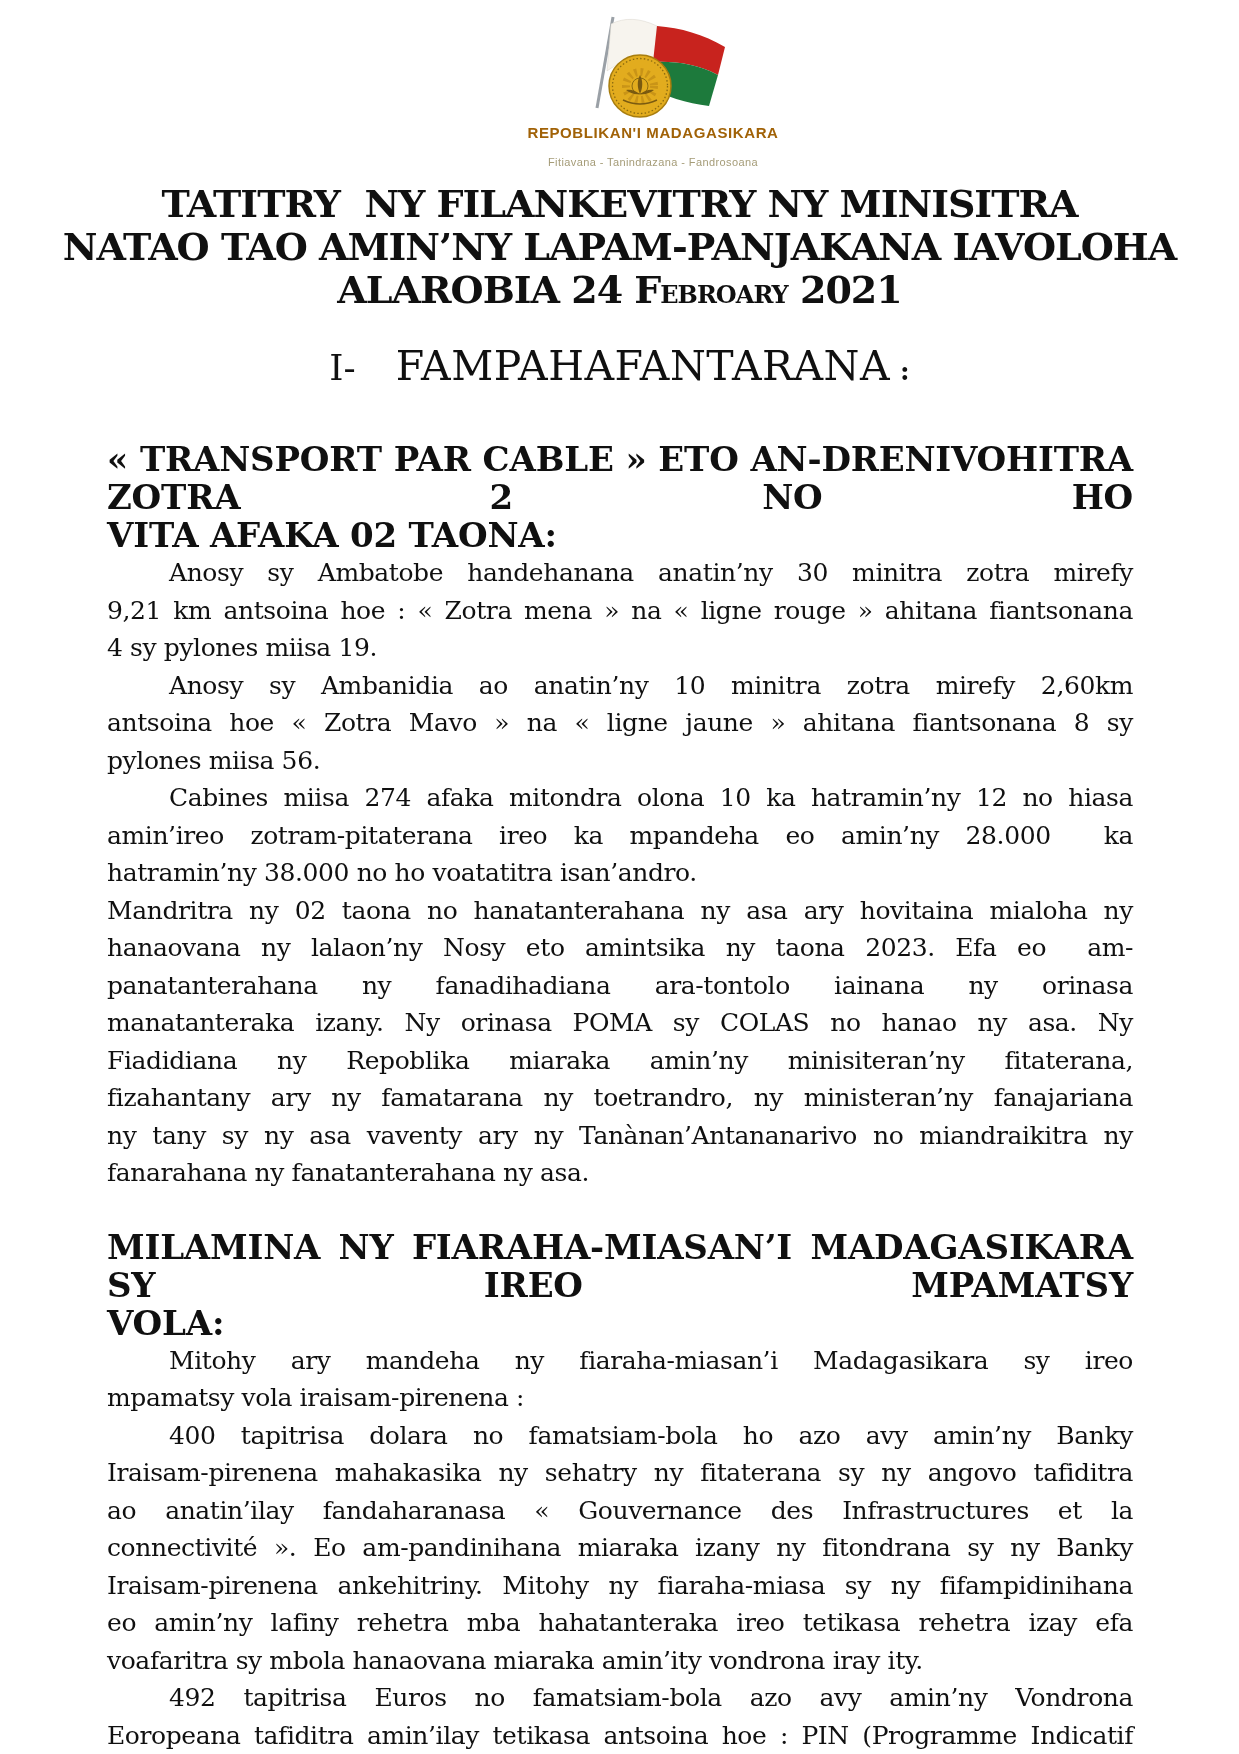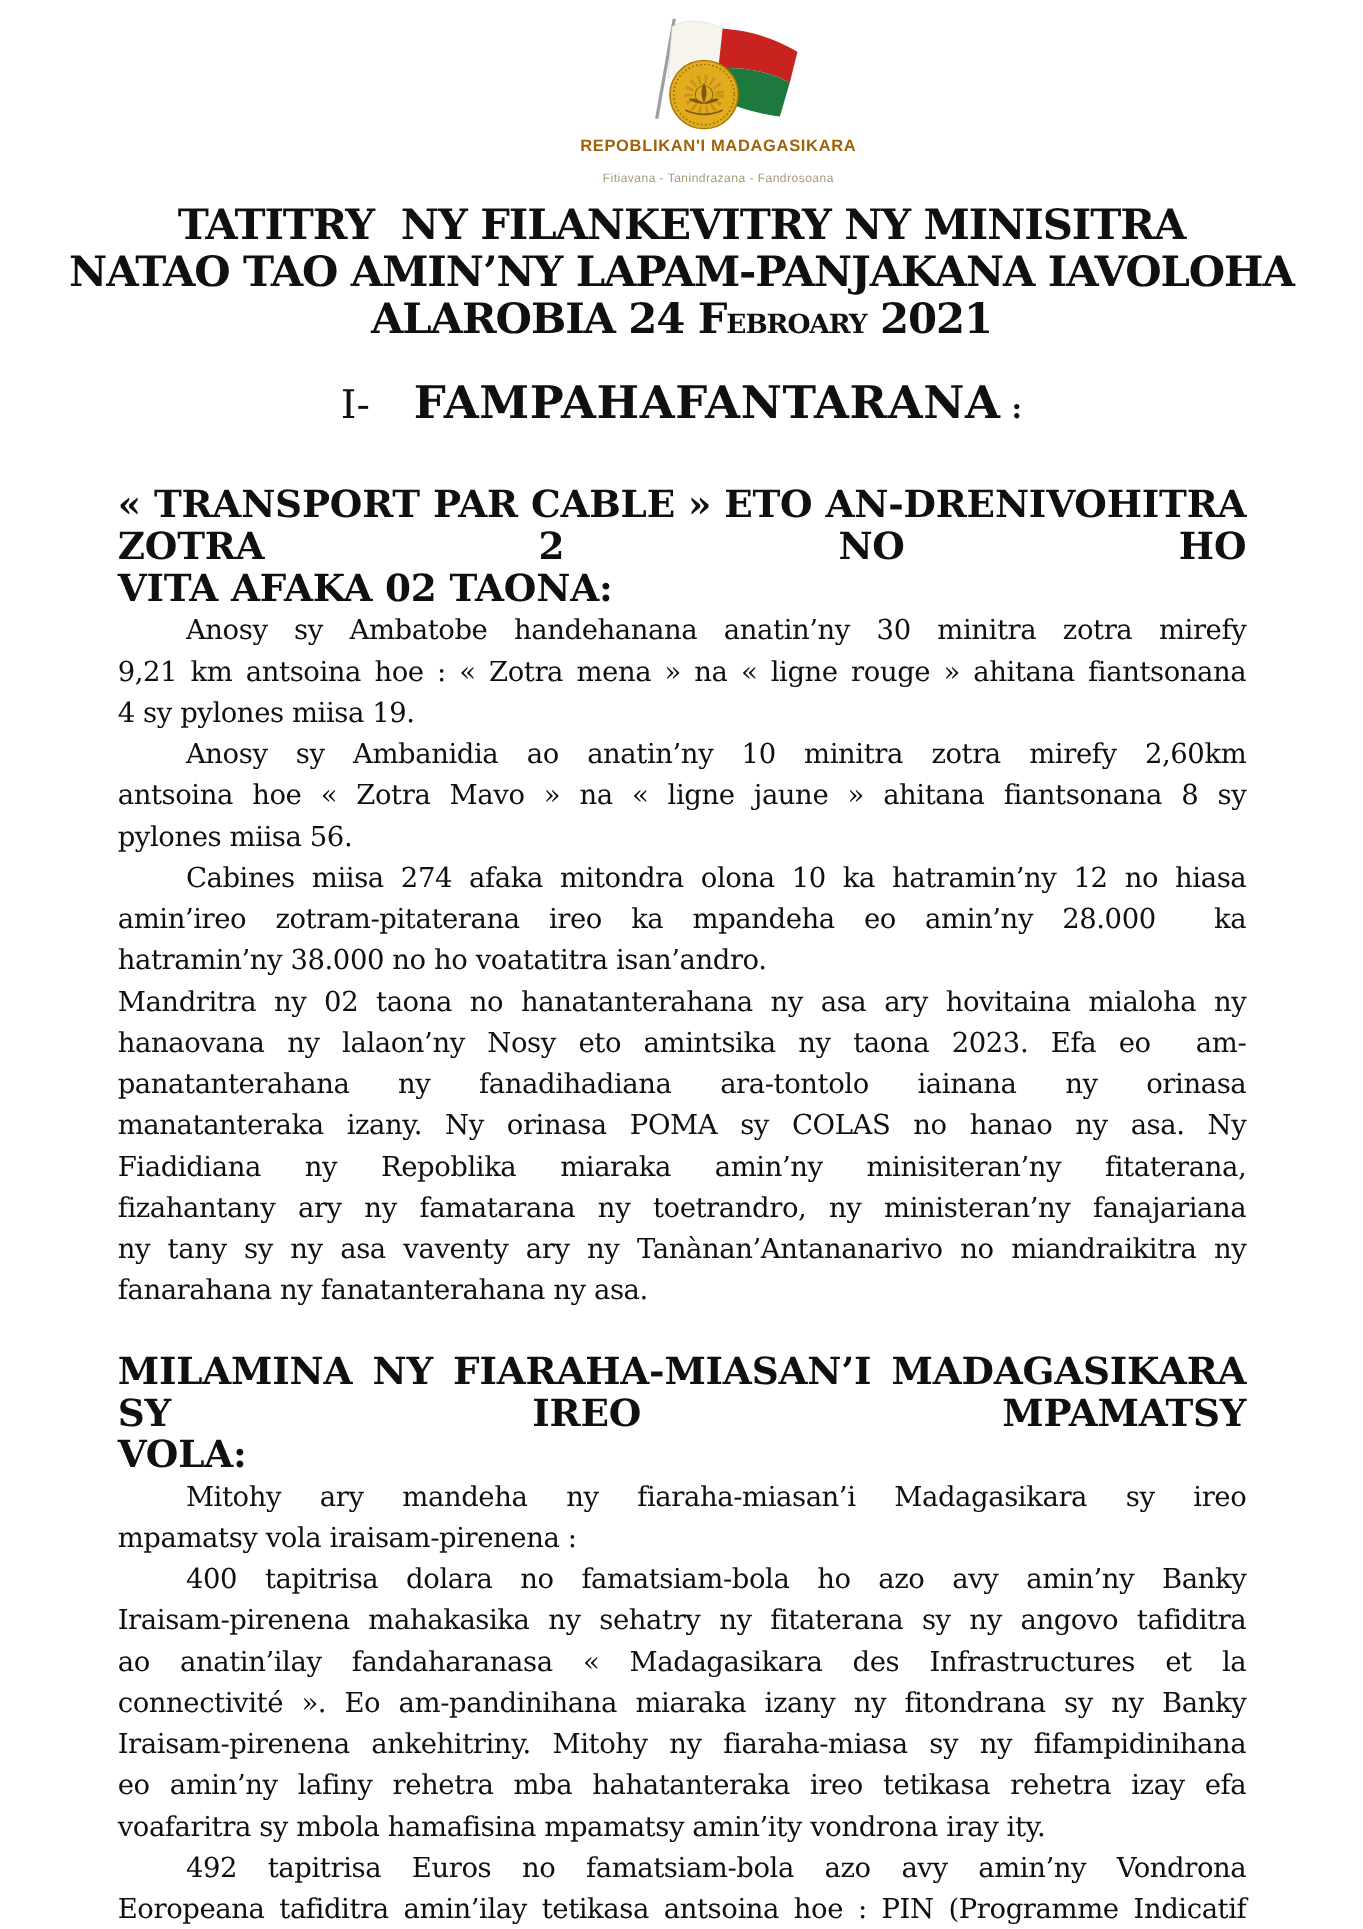--- a/index.html
+++ b/index.html
@@ -20,21 +20,21 @@
   }
   
   .doc-title {
     margin:14px 40px 0 40px; text-align:center; font-weight:bold;
     font-size:38px; line-height:43px; letter-spacing:-1px;
   }
   .month-small { font-size:24px; }
   
   .section-line { margin-top:26px; text-align:center; white-space:nowrap; }
   .sec-num  { font-size:36px; font-weight:normal; margin-right:40px; }
-  .sec-title{ font-size:41px; font-weight:bold; letter-spacing:0.5px; }
+  .sec-title{ font-size:41px; font-weight:normal; letter-spacing:0.5px; }
   .sec-colon{ font-size:26px; font-weight:bold; margin-left:10px; }
   
   .body-text { margin:50px 106px 0 107px; font-size:25px; letter-spacing:-0.4px; }
   .line { line-height:37.5px; white-space:normal; }
   .line.j { text-align:justify; text-align-last:justify; }
   .line.ind { text-indent:62px; }
   .block.heading { font-weight:bold; font-size:34px; letter-spacing:-0.2px; }
   .block.heading .line { line-height:38px; }
   .block.heading:not(:first-child) { margin-top:36px; }
 </style>
@@ -104,25 +104,25 @@
         <div class="line j">MILAMINA NY FIARAHA-MIASAN’I MADAGASIKARA SY IREO MPAMATSY</div>
         <div class="line">VOLA:</div>
       </div>
       <div class="block paragraph">
         <div class="line j ind">Mitohy ary mandeha ny fiaraha-miasan’i Madagasikara sy ireo</div>
         <div class="line">mpamatsy vola iraisam-pirenena :</div>
       </div>
       <div class="block paragraph">
         <div class="line j ind">400 tapitrisa dolara no famatsiam-bola ho azo avy amin’ny Banky</div>
         <div class="line j">Iraisam-pirenena mahakasika ny sehatry ny fitaterana sy ny angovo tafiditra</div>
-        <div class="line j">ao anatin’ilay fandaharanasa « Madagasikara des Infrastructures et la</div>
+        <div class="line j">ao anatin’ilay fandaharanasa « Gouvernance des Infrastructures et la</div>
         <div class="line j">connectivité ». Eo am-pandinihana miaraka izany ny fitondrana sy ny Banky</div>
         <div class="line j">Iraisam-pirenena ankehitriny. Mitohy ny fiaraha-miasa sy ny fifampidinihana</div>
         <div class="line j">eo amin’ny lafiny rehetra mba hahatanteraka ireo tetikasa rehetra izay efa</div>
-        <div class="line">voafaritra sy mbola hamafisina mpamatsy amin’ity vondrona iray ity.</div>
+        <div class="line">voafaritra sy mbola hanaovana miaraka amin’ity vondrona iray ity.</div>
       </div>
       <div class="block paragraph">
         <div class="line j ind">492 tapitrisa Euros no famatsiam-bola azo avy amin’ny Vondrona</div>
         <div class="line j">Eoropeana tafiditra amin’ilay tetikasa antsoina hoe : PIN (Programme Indicatif</div>
       </div>
     </main>
 
 </div>
 
 </body></html>

